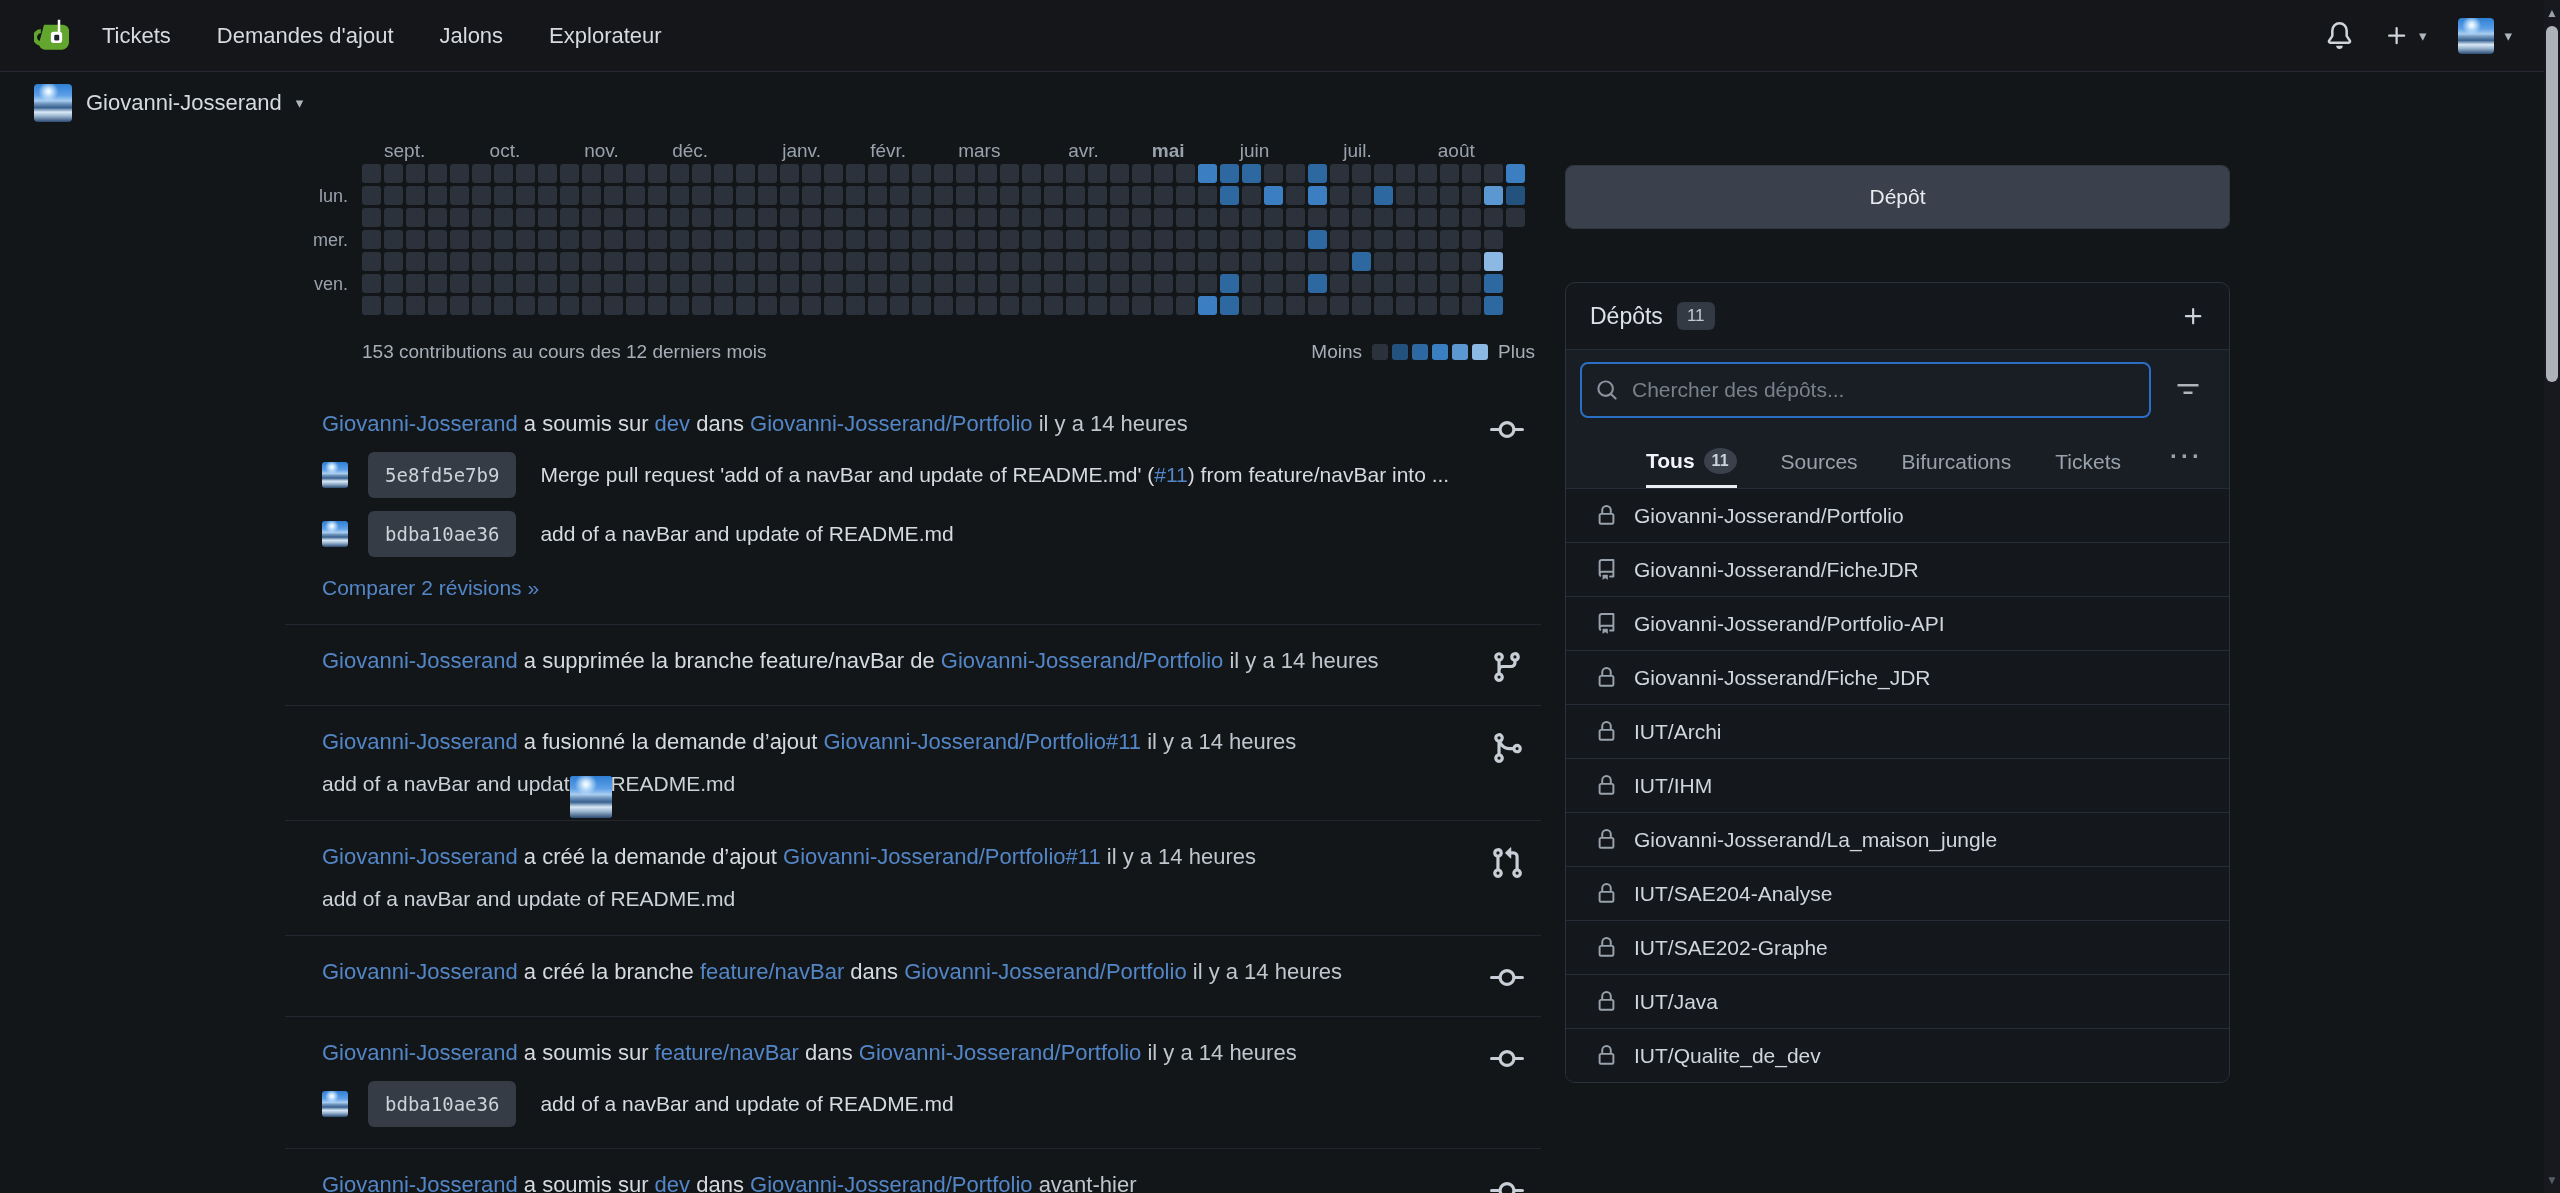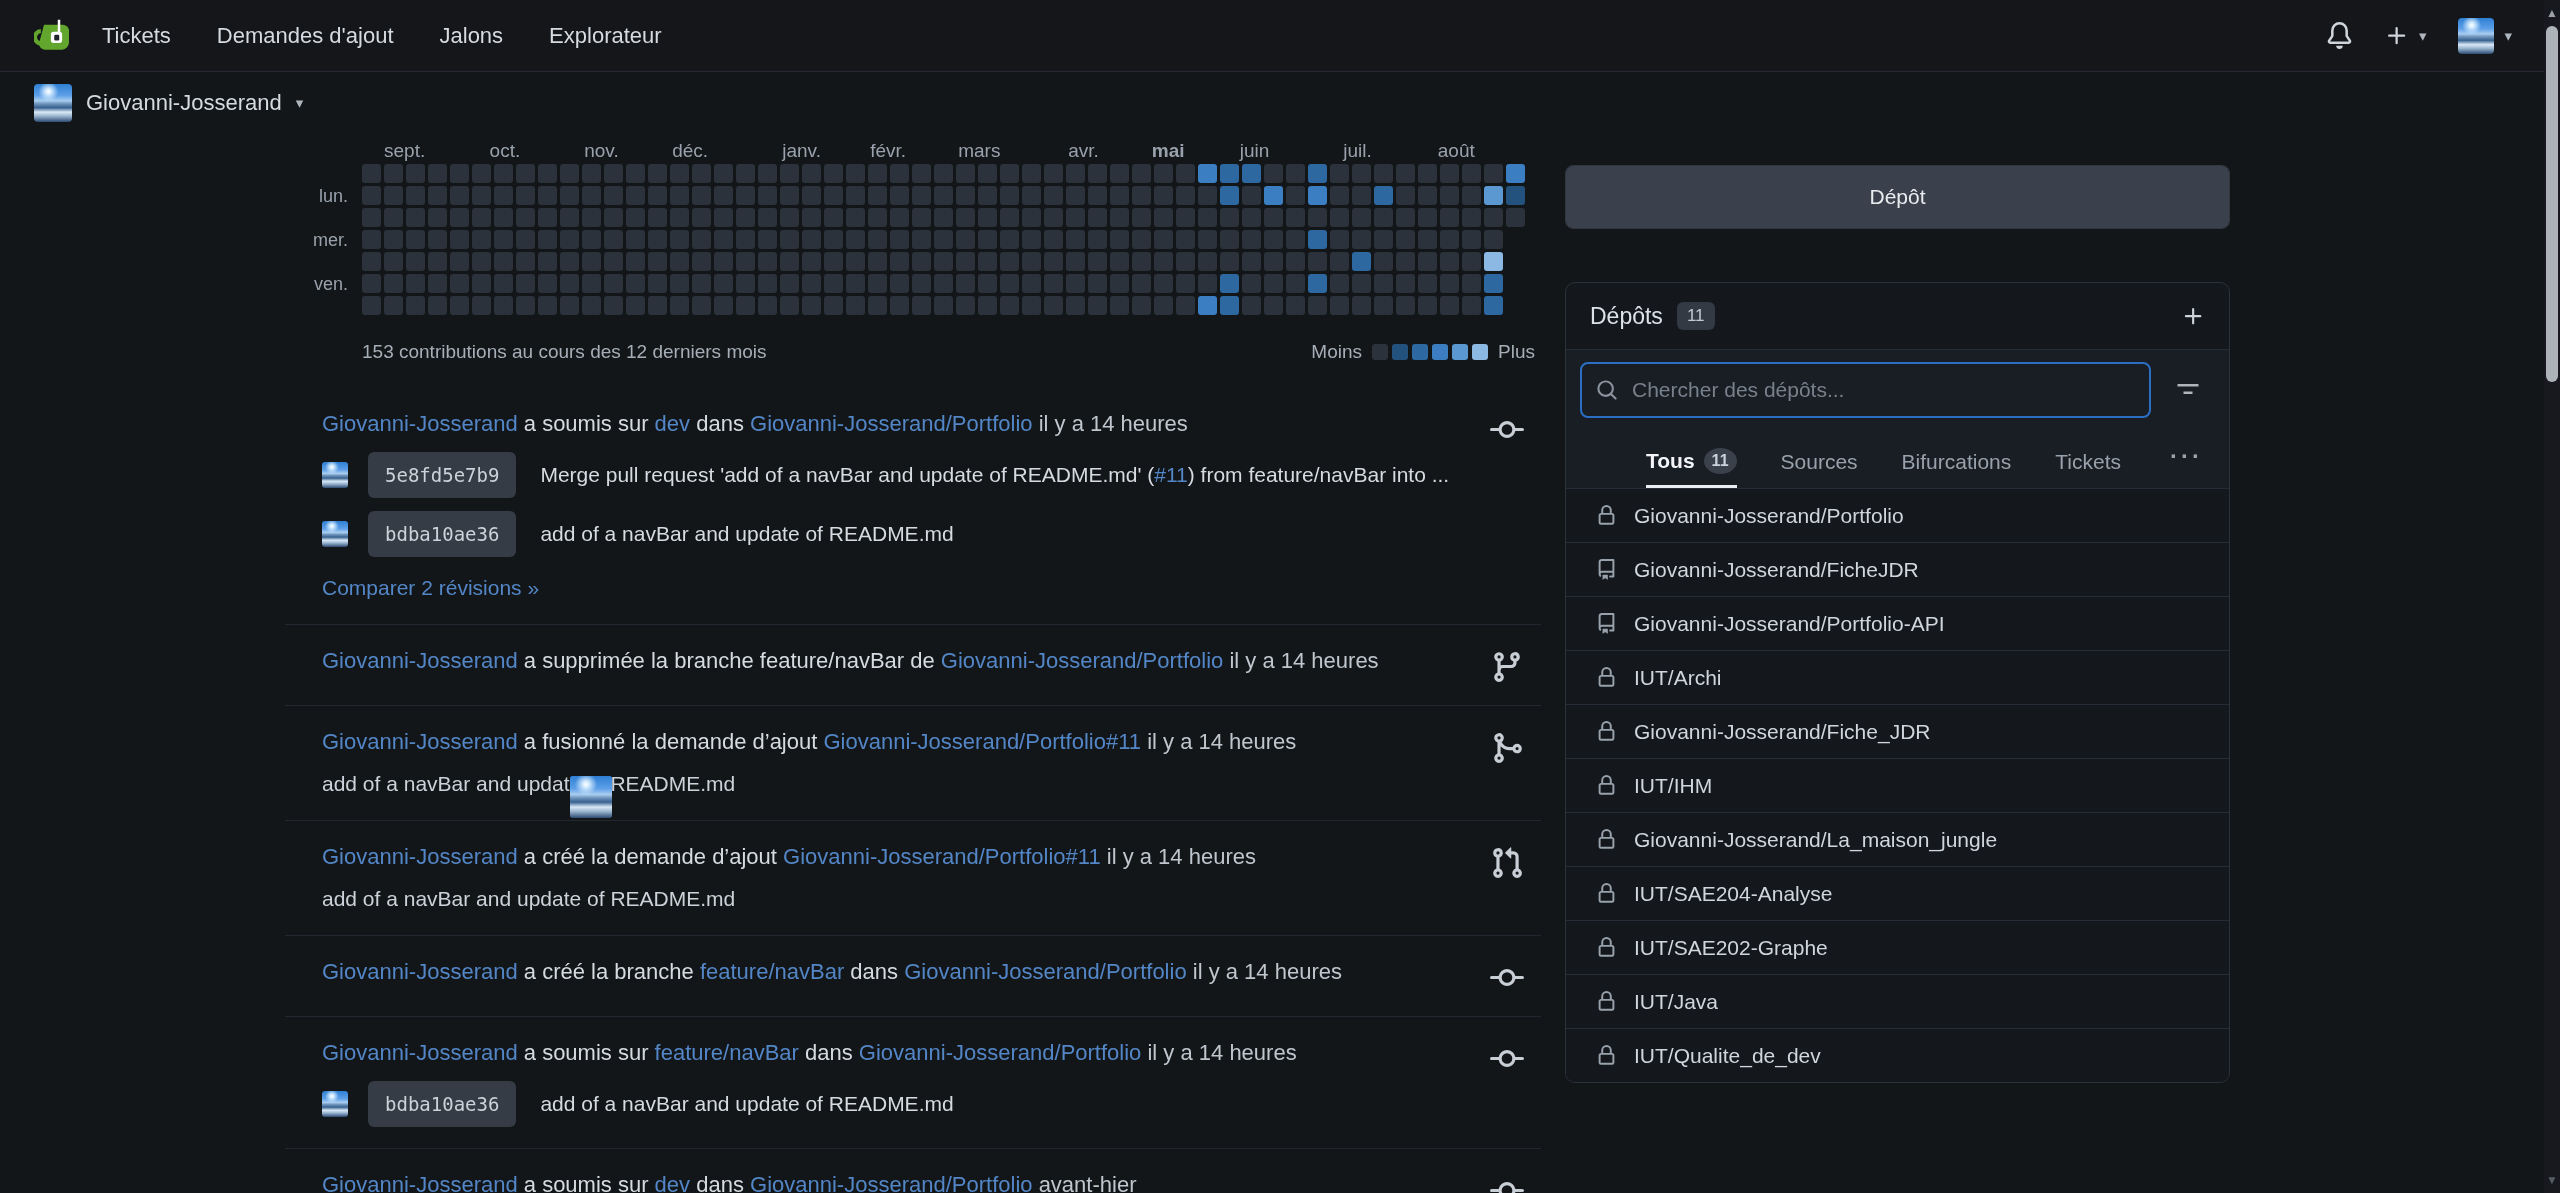--- a/index.html
+++ b/index.html
@@ -683,27 +683,27 @@
           <div class="repo-row">
             <svg width="21" height="21" viewBox="0 0 16 16" fill="currentColor">
               <path d="M2 2.5A2.5 2.5 0 0 1 4.5 0h8.75a.75.75 0 0 1 .75.75v12.5a.75.75 0 0 1-.75.75h-2.5a.75.75 0 0 1 0-1.5h1.75v-2h-8a1 1 0 0 0-.714 1.7.75.75 0 0 1-1.072 1.05A2.495 2.495 0 0 1 2 11.5Zm10.5-1h-8a1 1 0 0 0-1 1v6.708A2.486 2.486 0 0 1 4.5 9h8ZM5 12.25v3.25a.25.25 0 0 0 .4.2l1.45-1.087a.249.249 0 0 1 .3 0L8.6 15.7a.25.25 0 0 0 .4-.2v-3.25a.25.25 0 0 0-.25-.25h-3.5a.25.25 0 0 0-.25.25Z"></path>
             </svg>
             <span>Giovanni-Josserand/Portfolio-API</span>
           </div>
           <div class="repo-row">
             <svg width="21" height="21" viewBox="0 0 16 16" fill="currentColor">
               <path d="M4 4a4 4 0 0 1 8 0v2h.25c.966 0 1.75.784 1.75 1.75v5.5A1.75 1.75 0 0 1 12.25 15h-8.5A1.75 1.75 0 0 1 2 13.25v-5.5C2 6.784 2.784 6 3.75 6H4Zm8.25 3.5h-8.5a.25.25 0 0 0-.25.25v5.5c0 .138.112.25.25.25h8.5a.25.25 0 0 0 .25-.25v-5.5a.25.25 0 0 0-.25-.25ZM10.5 6V4a2.5 2.5 0 1 0-5 0v2Z"></path>
             </svg>
+            <span>Giovanni-Josserand/Fiche_JDR</span>
+          </div>
+          <div class="repo-row">
+            <svg width="21" height="21" viewBox="0 0 16 16" fill="currentColor">
+              <path d="M4 4a4 4 0 0 1 8 0v2h.25c.966 0 1.75.784 1.75 1.75v5.5A1.75 1.75 0 0 1 12.25 15h-8.5A1.75 1.75 0 0 1 2 13.25v-5.5C2 6.784 2.784 6 3.75 6H4Zm8.25 3.5h-8.5a.25.25 0 0 0-.25.25v5.5c0 .138.112.25.25.25h8.5a.25.25 0 0 0 .25-.25v-5.5a.25.25 0 0 0-.25-.25ZM10.5 6V4a2.5 2.5 0 1 0-5 0v2Z"></path>
+            </svg>
             <span>IUT/Archi</span>
-          </div>
-          <div class="repo-row">
-            <svg width="21" height="21" viewBox="0 0 16 16" fill="currentColor">
-              <path d="M4 4a4 4 0 0 1 8 0v2h.25c.966 0 1.75.784 1.75 1.75v5.5A1.75 1.75 0 0 1 12.25 15h-8.5A1.75 1.75 0 0 1 2 13.25v-5.5C2 6.784 2.784 6 3.75 6H4Zm8.25 3.5h-8.5a.25.25 0 0 0-.25.25v5.5c0 .138.112.25.25.25h8.5a.25.25 0 0 0 .25-.25v-5.5a.25.25 0 0 0-.25-.25ZM10.5 6V4a2.5 2.5 0 1 0-5 0v2Z"></path>
-            </svg>
-            <span>Giovanni-Josserand/Fiche_JDR</span>
           </div>
           <div class="repo-row">
             <svg width="21" height="21" viewBox="0 0 16 16" fill="currentColor">
               <path d="M4 4a4 4 0 0 1 8 0v2h.25c.966 0 1.75.784 1.75 1.75v5.5A1.75 1.75 0 0 1 12.25 15h-8.5A1.75 1.75 0 0 1 2 13.25v-5.5C2 6.784 2.784 6 3.75 6H4Zm8.25 3.5h-8.5a.25.25 0 0 0-.25.25v5.5c0 .138.112.25.25.25h8.5a.25.25 0 0 0 .25-.25v-5.5a.25.25 0 0 0-.25-.25ZM10.5 6V4a2.5 2.5 0 1 0-5 0v2Z"></path>
             </svg>
             <span>IUT/IHM</span>
           </div>
           <div class="repo-row">
             <svg width="21" height="21" viewBox="0 0 16 16" fill="currentColor">
               <path d="M4 4a4 4 0 0 1 8 0v2h.25c.966 0 1.75.784 1.75 1.75v5.5A1.75 1.75 0 0 1 12.25 15h-8.5A1.75 1.75 0 0 1 2 13.25v-5.5C2 6.784 2.784 6 3.75 6H4Zm8.25 3.5h-8.5a.25.25 0 0 0-.25.25v5.5c0 .138.112.25.25.25h8.5a.25.25 0 0 0 .25-.25v-5.5a.25.25 0 0 0-.25-.25ZM10.5 6V4a2.5 2.5 0 1 0-5 0v2Z"></path>

